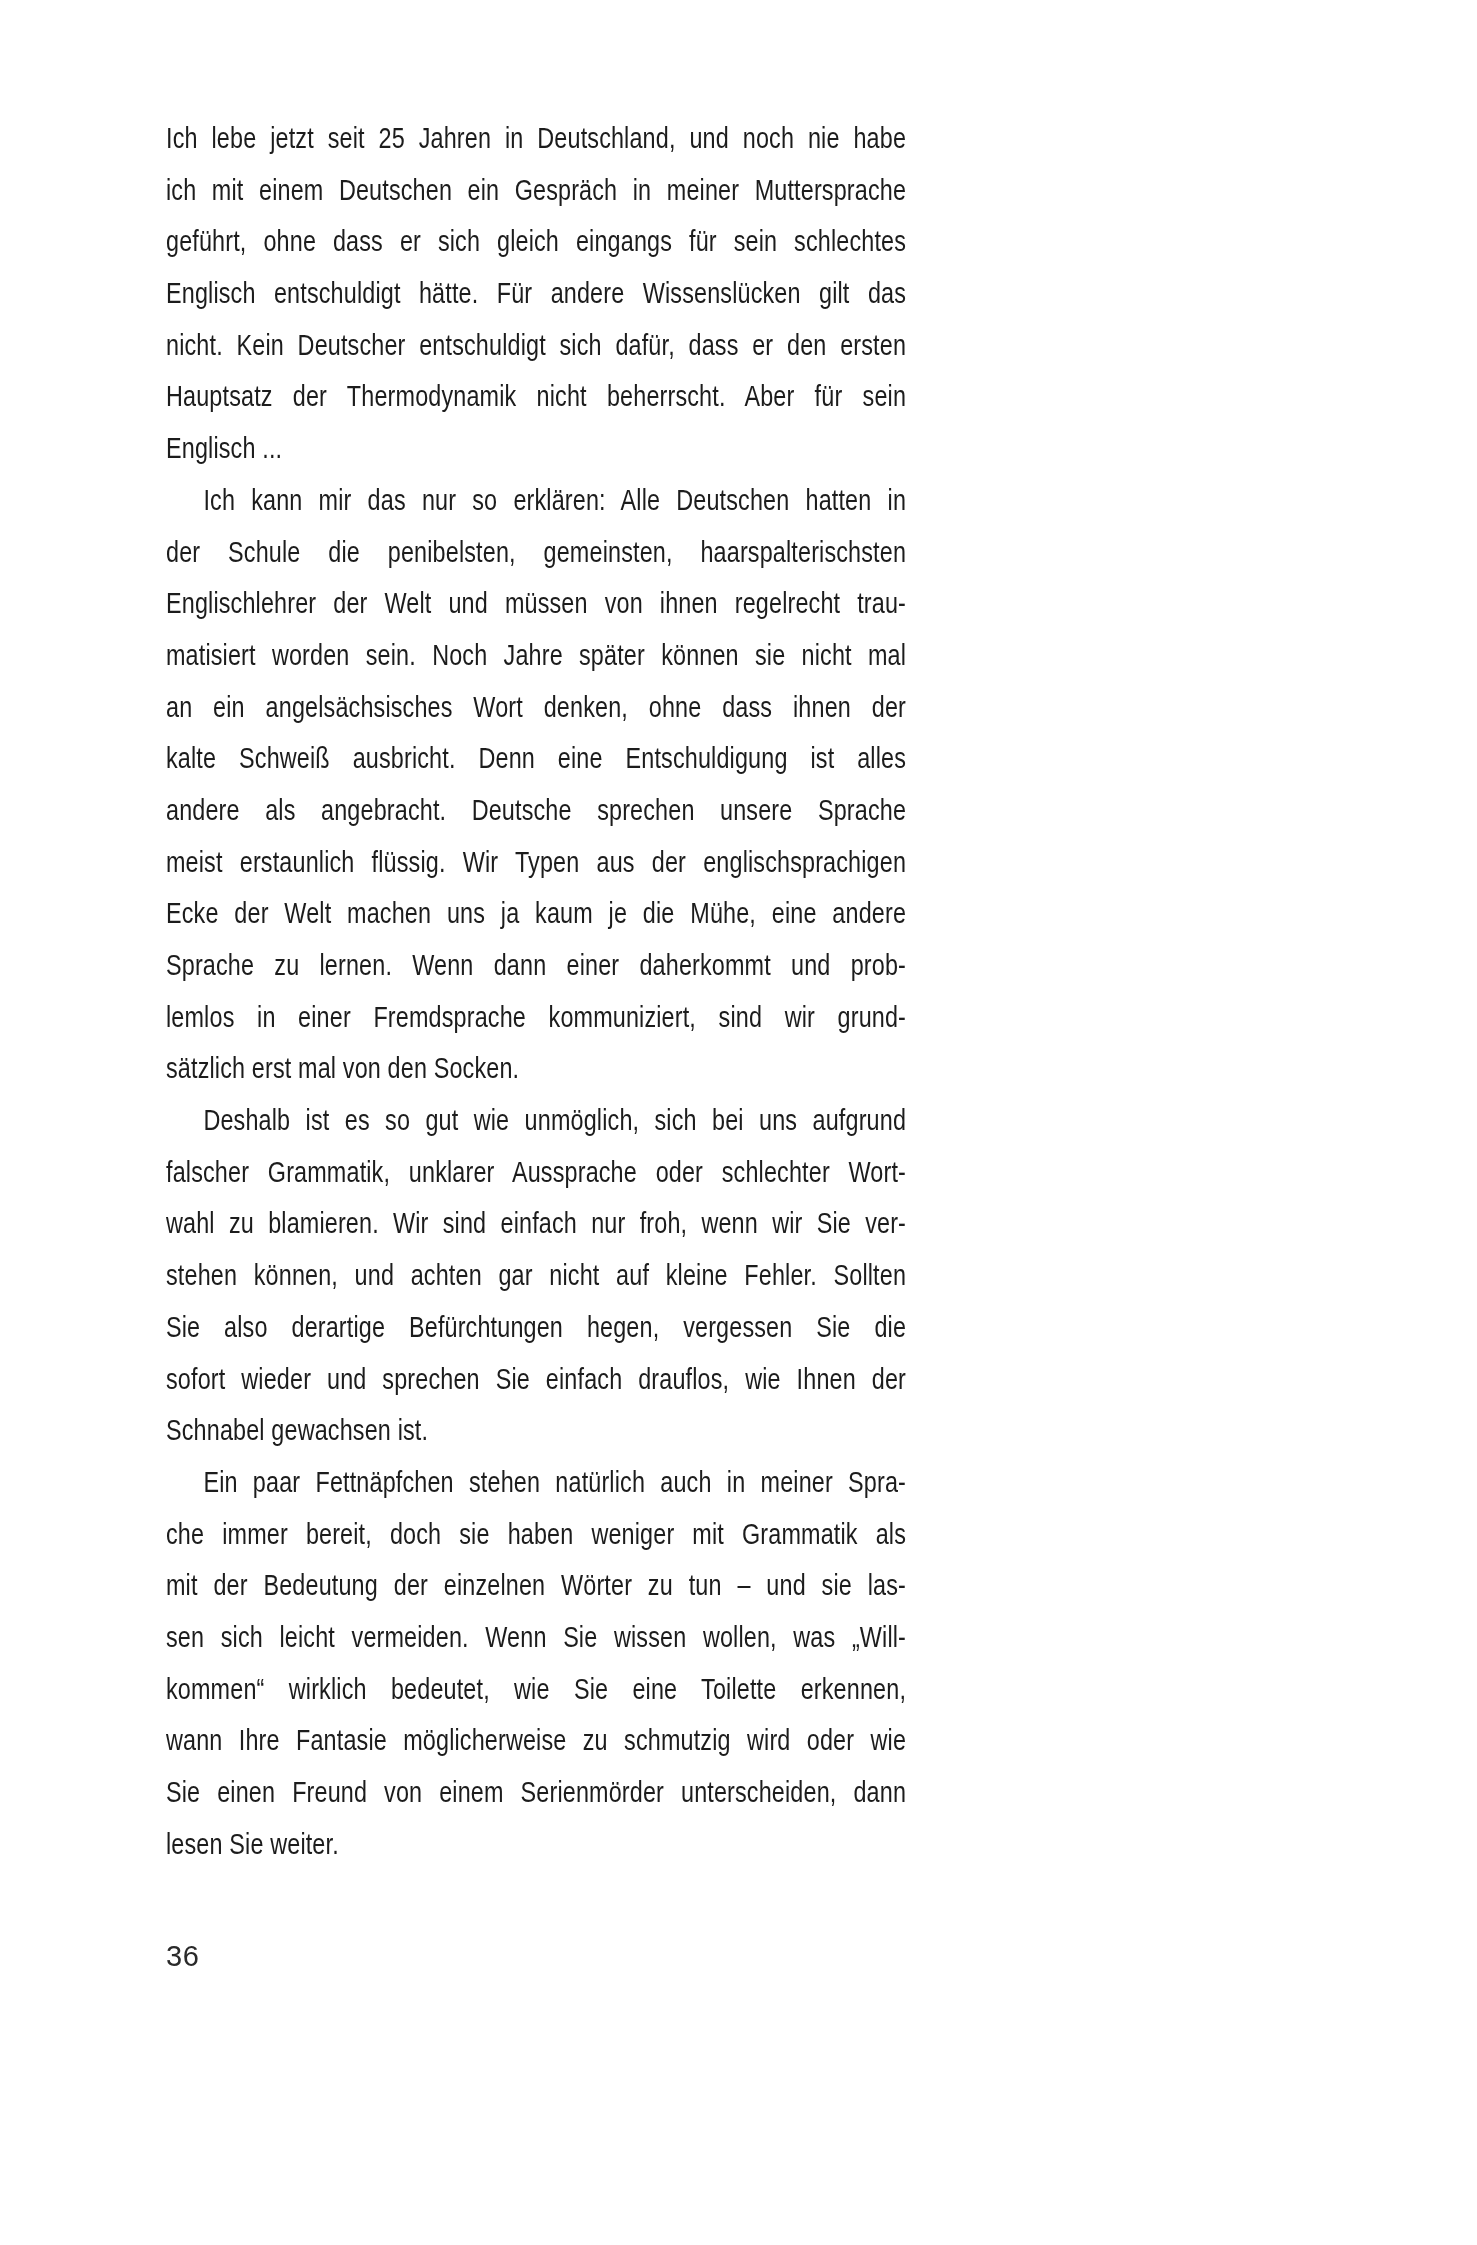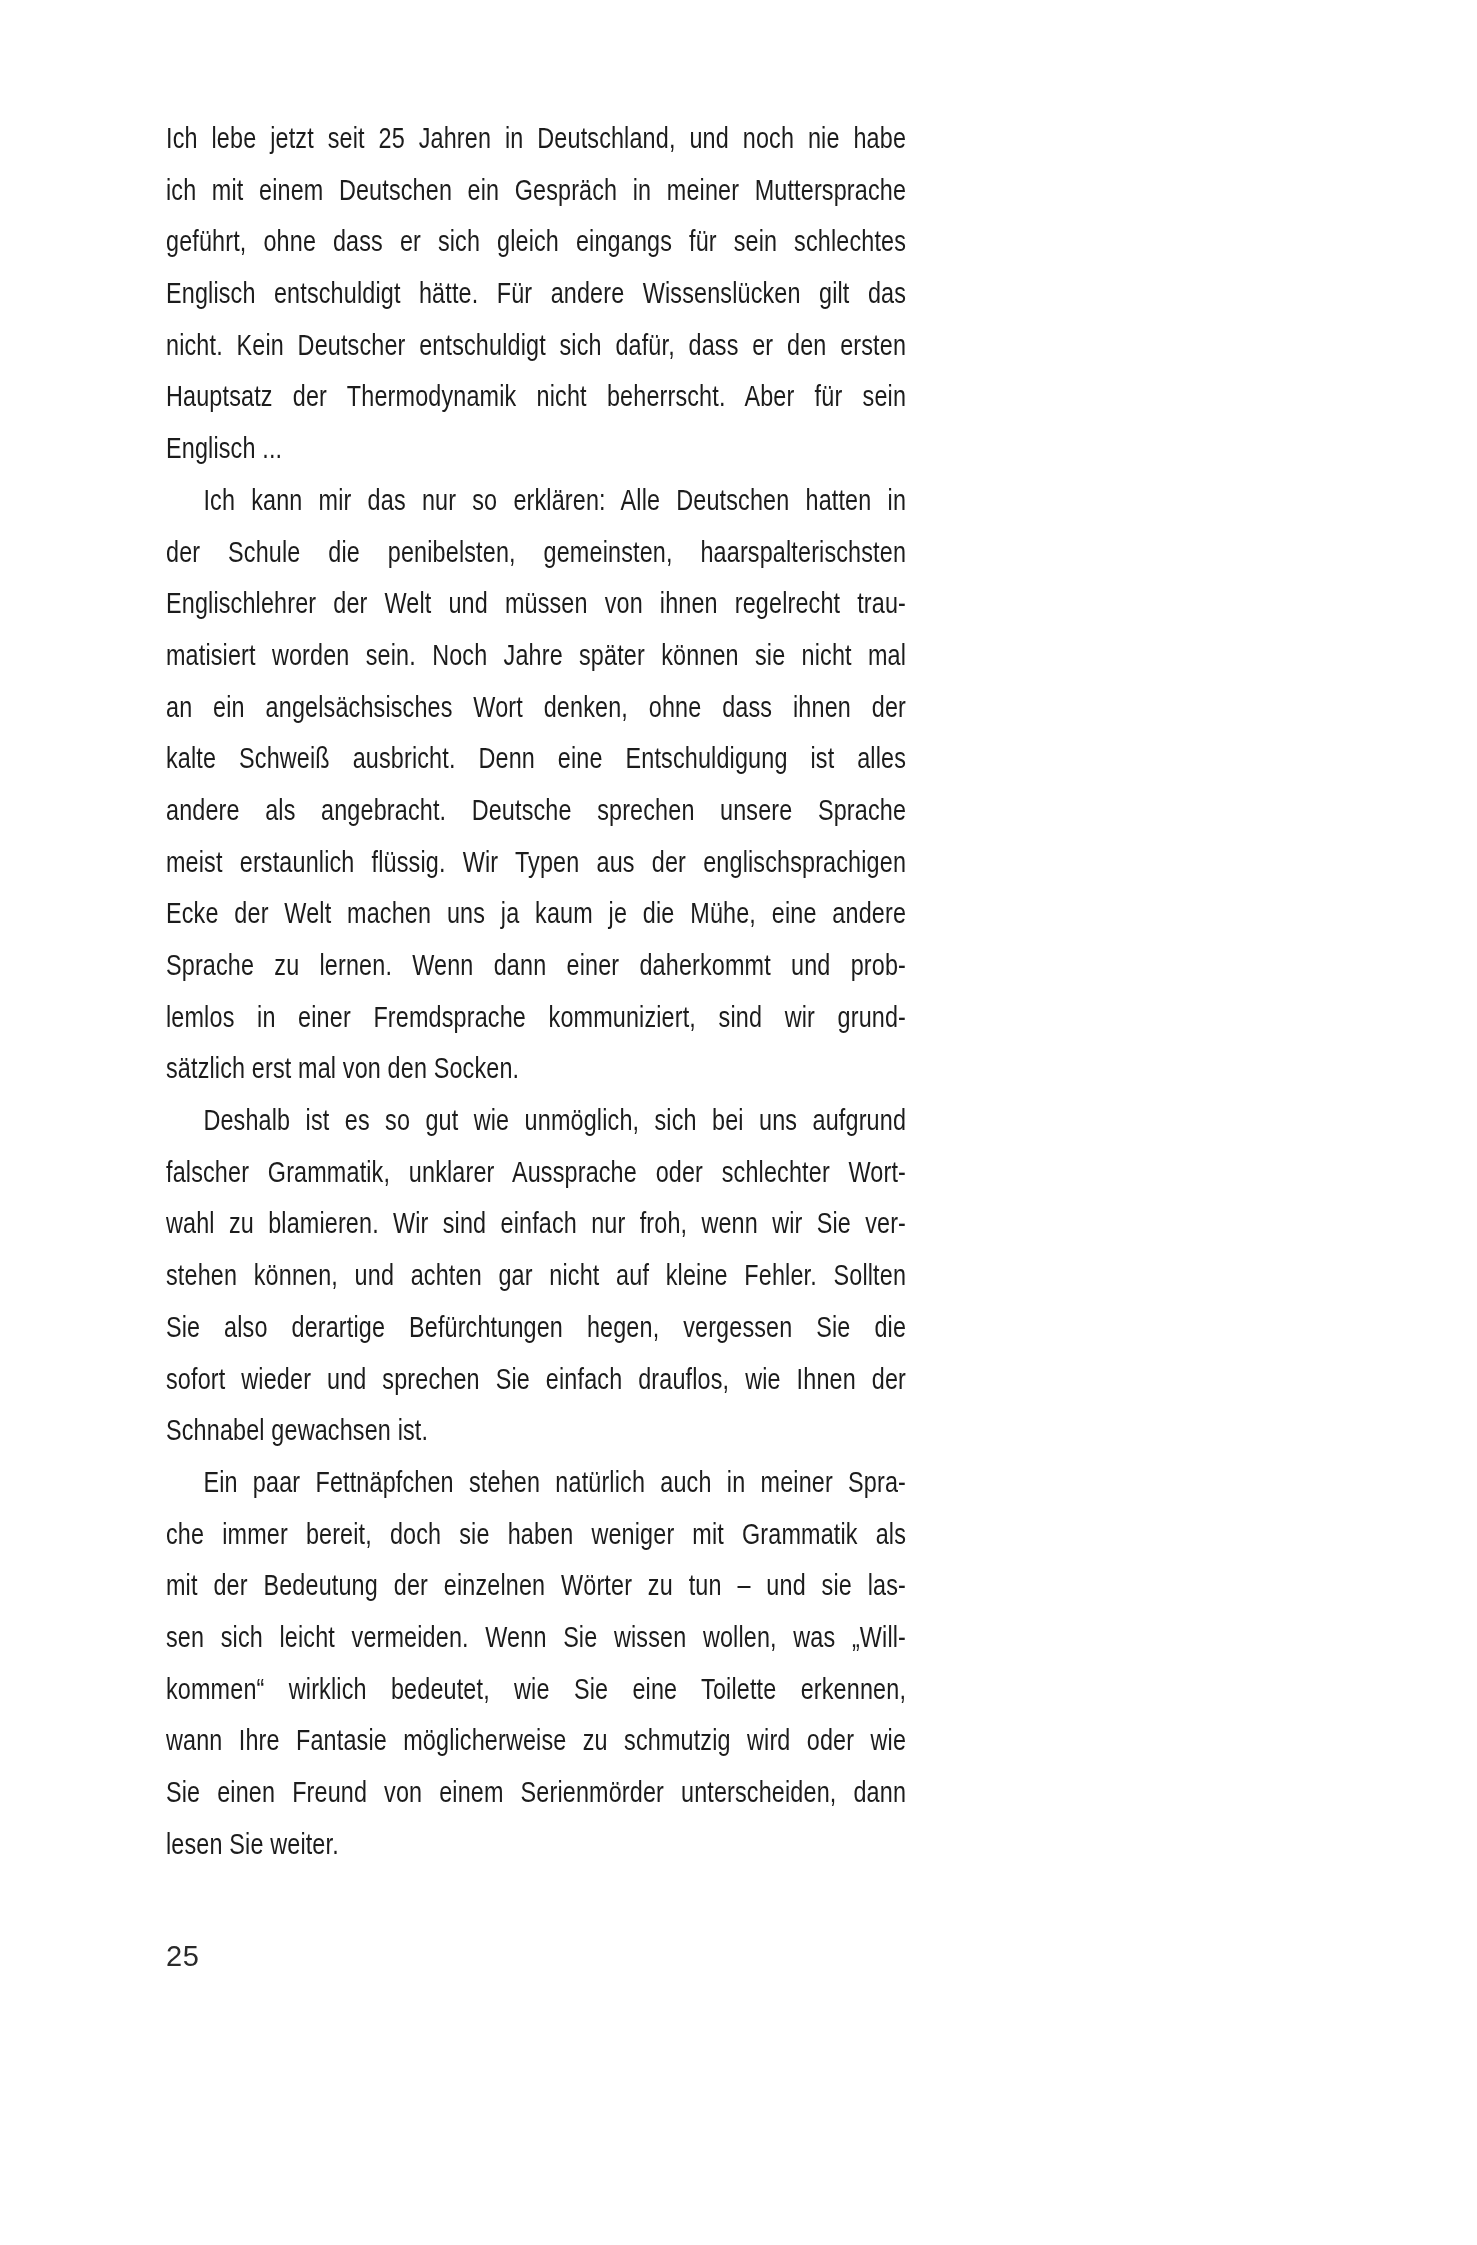--- a/index.html
+++ b/index.html
@@ -89,14 +89,14 @@
         <div class="line indent">Ein paar Fettnäpfchen stehen natürlich auch in meiner Spra-</div>
         <div class="line">che immer bereit, doch sie haben weniger mit Grammatik als</div>
         <div class="line">mit der Bedeutung der einzelnen Wörter zu tun – und sie las-</div>
         <div class="line">sen sich leicht vermeiden. Wenn Sie wissen wollen, was „Will-</div>
         <div class="line">kommen“ wirklich bedeutet, wie Sie eine Toilette erkennen,</div>
         <div class="line">wann Ihre Fantasie möglicherweise zu schmutzig wird oder wie</div>
         <div class="line">Sie einen Freund von einem Serienmörder unterscheiden, dann</div>
         <div class="line last">lesen Sie weiter.</div>
       </div>
     </div>
-  <div class="page-number">25</div>
+  <div class="page-number">36</div>
 </div>
 
 </body></html>

